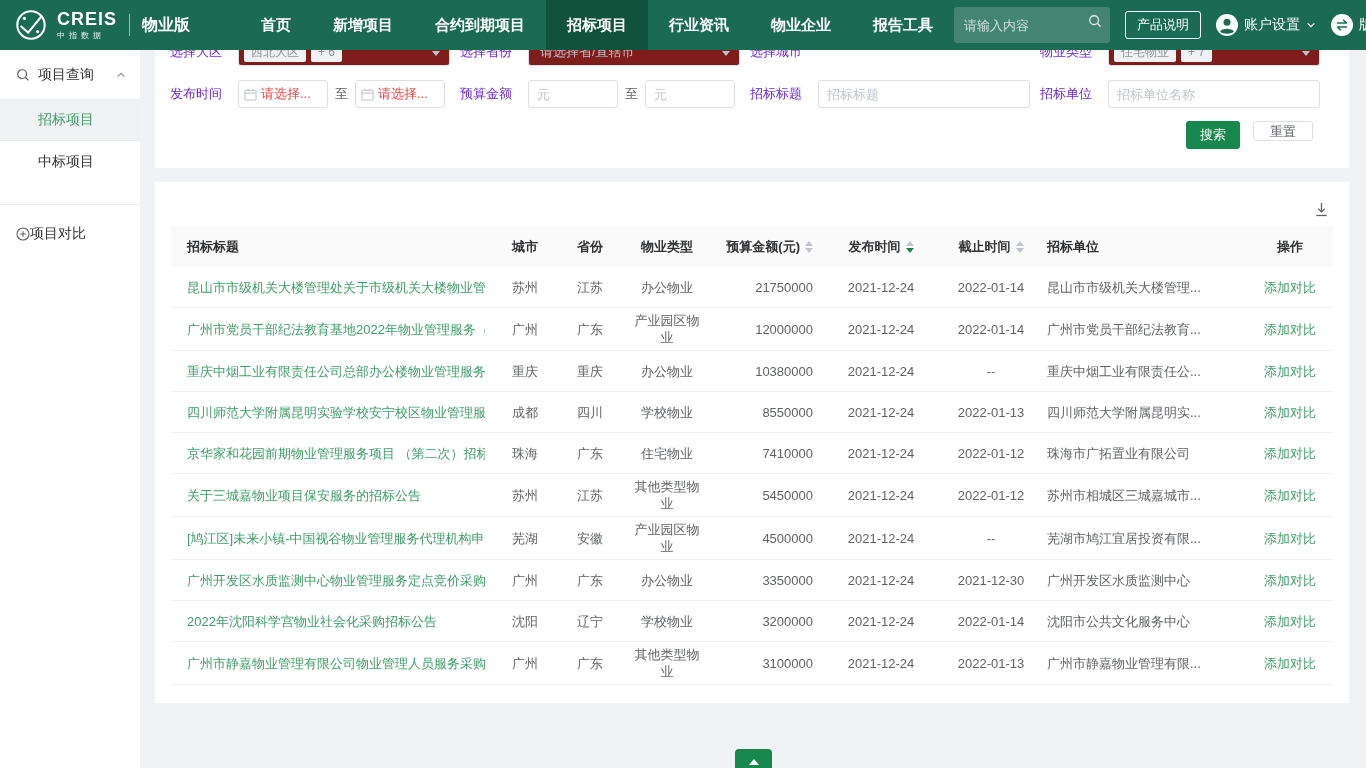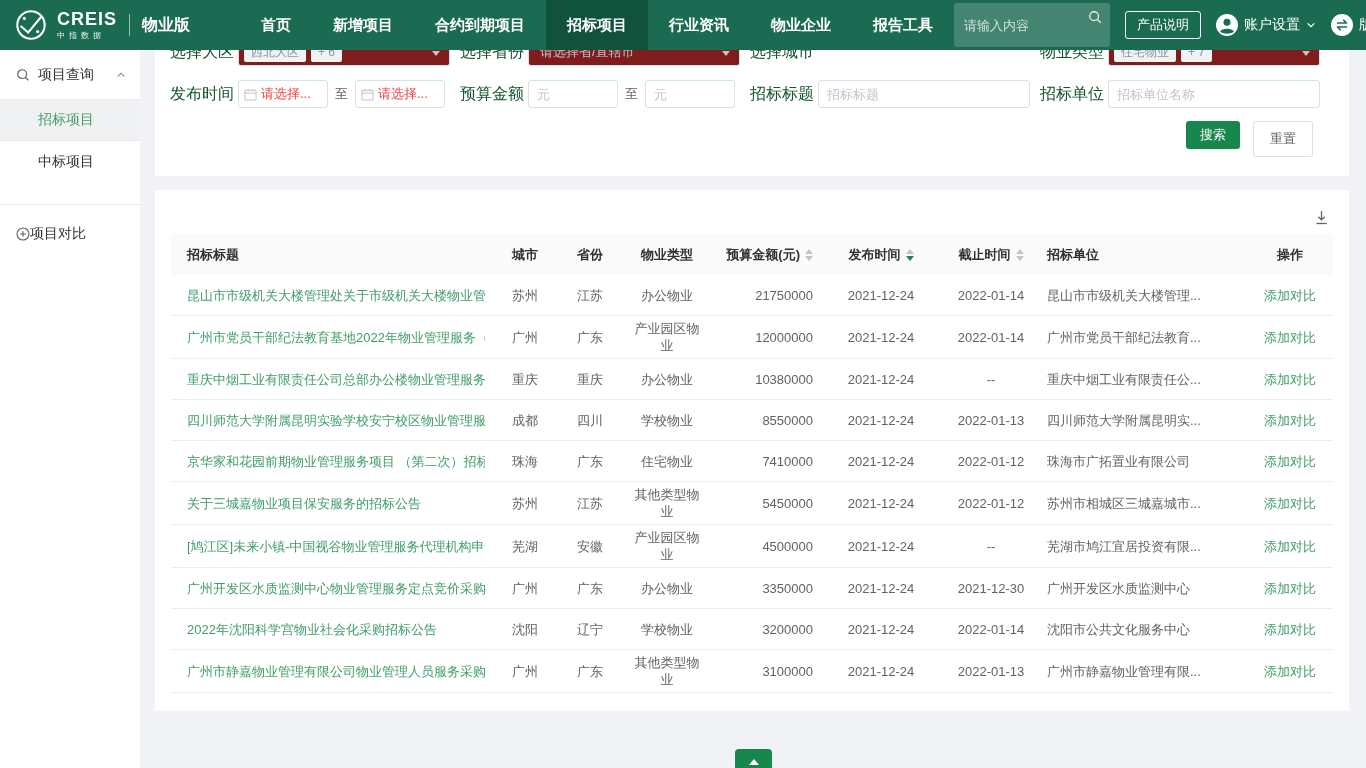--- a/index.html
+++ b/index.html
@@ -17,21 +17,21 @@
   .brand{display:flex;align-items:center;padding-left:14px;flex:none;}
   .logo-icon{width:34px;height:34px;margin-right:9px;}
   .brand-text .name{font-size:18px;font-weight:bold;letter-spacing:1px;line-height:18px;}
   .brand-text .sub{font-size:8px;letter-spacing:4px;margin-top:2px;color:rgba(255,255,255,.92);}
   .brand-divider{width:1px;height:22px;background:rgba(255,255,255,.55);margin:0 12px;}
   .edition{font-size:16px;font-weight:bold;}
   .nav{display:flex;height:50px;margin-left:50px;}
   .nav-item{display:flex;align-items:center;padding:0 21px;font-size:15px;font-weight:bold;cursor:pointer;white-space:nowrap;}
   .nav-item.active{background:var(--header-active-bg);}
   .top-right{margin-left:auto;display:flex;align-items:center;gap:15px;padding-right:18px;}
-  .hsearch{position:relative;width:156px;height:44px;background:rgba(255,255,255,.18);border-radius:3px;flex:none;}
+  .hsearch{position:relative;width:156px;height:36px;background:rgba(255,255,255,.18);border-radius:3px;flex:none;}
   .hsearch input{width:100%;height:100%;background:transparent;border:none;outline:none;color:#fff;
                  font-size:13px;padding:0 30px 0 10px;font-family:inherit;}
   .hsearch input::placeholder{color:rgba(255,255,255,.75);}
   .hsearch .mag{position:absolute;right:8px;top:7px;}
   .btn-outline{height:28px;padding:0 11px;background:transparent;border:1px solid #fff;border-radius:3px;
                color:#fff;font-size:13px;cursor:pointer;font-family:inherit;white-space:nowrap;}
   .account,.version{display:flex;align-items:center;gap:6px;font-size:14px;cursor:pointer;white-space:nowrap;}
   .user-ic,.swap-ic{color:var(--header-bg);display:block;}
 
   
@@ -42,41 +42,41 @@
   .side-item{height:41px;display:flex;align-items:center;padding-left:38px;font-size:14px;color:#303133;cursor:pointer;}
   .side-item.active{background:#f0f1f3;color:var(--link);border-bottom:1px solid #e8e8e8;}
   .side-divider{height:1px;background:#ebebeb;margin-top:22px;}
   .side-compare{display:flex;align-items:center;padding:20px 16px;font-size:14px;color:#303133;cursor:pointer;}
 
   
   .main{margin-left:140px;padding:14px 17px 0 15px;}
   .filter-panel{background:#fff;padding:24px 0 19px 15px;}
   .filter-grid{display:grid;grid-template-columns:repeat(4,280px);column-gap:10px;row-gap:14px;}
   .f-item{display:flex;align-items:center;height:28px;}
-  .f-label{width:56px;margin-right:12px;font-size:16px;color:#14532d;flex:none;white-space:nowrap;}
+  .f-label{width:56px;margin-right:12px;font-size:13px;color:#6d28d9;flex:none;white-space:nowrap;}
   .select-box{width:212px;height:28px;border:1px solid #dcdfe6;border-radius:3px;background:#7f1d1d;
               display:flex;align-items:center;padding:0 22px 0 5px;position:relative;cursor:pointer;}
   .select-box .caret{position:absolute;right:9px;top:12px;width:0;height:0;
                      border-left:4px solid transparent;border-right:4px solid transparent;border-top:5px solid #c0c4cc;}
   .tag{background:#f0f2f5;color:#909399;font-size:12px;height:20px;line-height:20px;padding:0 7px;
        border-radius:2px;margin-right:5px;white-space:nowrap;}
   .sel-ph{font-size:13px;color:#c0c4cc;padding-left:6px;white-space:nowrap;overflow:hidden;}
   .date-box{width:90px;height:28px;border:1px solid #dcdfe6;border-radius:3px;background:#fff;
             display:flex;align-items:center;padding:0 5px;gap:4px;cursor:pointer;}
   .date-box .ph{font-size:13px;color:#ef4444;white-space:nowrap;overflow:hidden;}
   .range-sep{margin:0 7px;font-size:13px;color:#606266;}
   .num-input,.text-input{height:28px;border:1px solid #dcdfe6;border-radius:3px;font-size:13px;color:#606266;
                          padding:0 8px;outline:none;font-family:inherit;background:#fff;}
   .num-input{width:90px;}
   .text-input{width:212px;}
   .num-input::placeholder,.text-input::placeholder{color:#c0c4cc;}
   .filter-actions{display:flex;justify-content:flex-end;gap:13px;margin-top:13px;padding-right:36px;}
   .btn-primary{width:54px;height:28px;background:var(--accent);color:#fff;border:none;border-radius:3px;
                font-size:13px;cursor:pointer;font-family:inherit;}
-  .btn-plain{width:60px;height:36px;background:#fff;color:#606266;border:1px solid #dcdfe6;border-radius:3px;
+  .btn-plain{width:60px;height:20px;background:#fff;color:#606266;border:1px solid #dcdfe6;border-radius:3px;
              font-size:13px;cursor:pointer;font-family:inherit;}
 
   
   .table-panel{background:#fff;margin-top:14px;padding:10px 16px 0;min-height:521px;}
   .panel-tools{height:34px;display:flex;align-items:center;justify-content:flex-end;padding-right:4px;color:#606266;}
   .download{cursor:pointer;display:flex;}
   .thead{display:flex;align-items:center;background:#fafafa;height:41px;font-size:13px;color:#303133;font-weight:bold;}
   .th,.td{display:flex;align-items:center;}
   .trow{display:flex;align-items:center;border-bottom:1px solid #ebeef5;min-height:41px;padding:4px 0;
         font-size:13px;color:#606266;}

